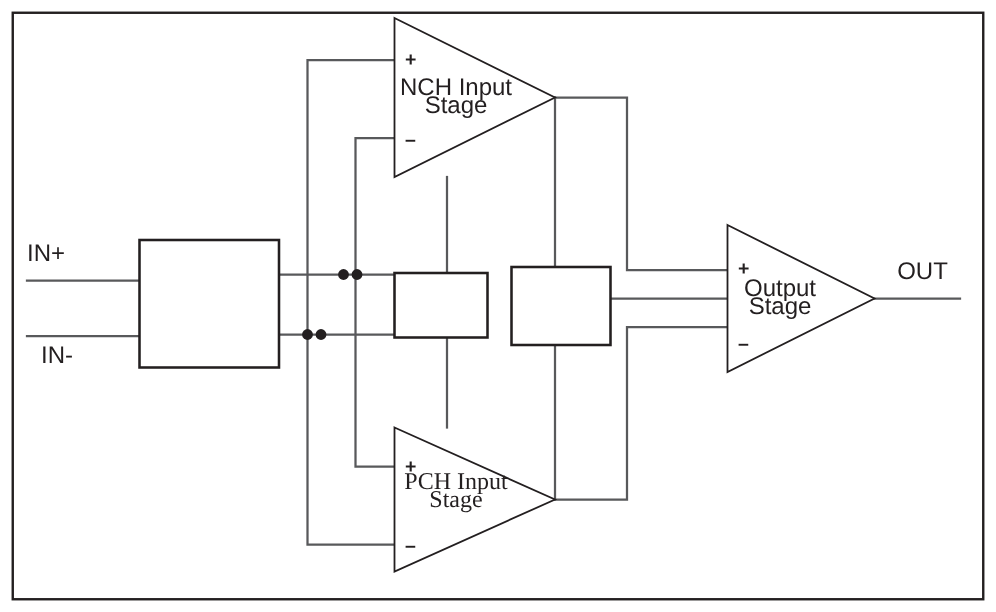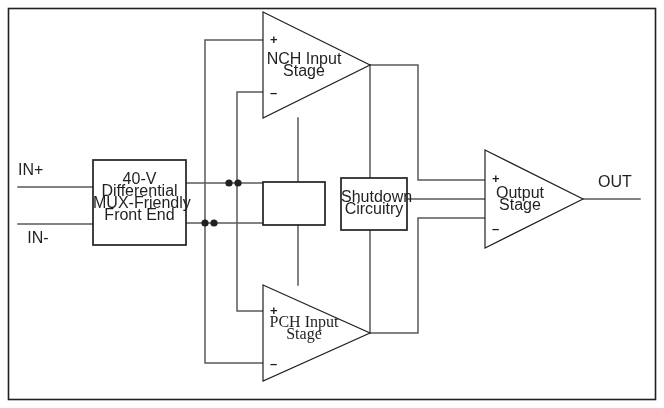--- a/index.html
+++ b/index.html
@@ -69,26 +69,20 @@
 
     <path d="M263,12 L370,65 L263,118 Z" fill="#ffffff" stroke="#231f20" stroke-width="1.2"></path>
     <path d="M263,285 L370,333 L263,381 Z" fill="#ffffff" stroke="#231f20" stroke-width="1.2"></path>
     <path d="M485,150 L583,199 L485,248 Z" fill="#ffffff" stroke="#231f20" stroke-width="1.2"></path>
   </svg>
 
   <div class="lbl" style="left:18px; top:164px; width:40px; text-align:left;">IN+</div>
   <div class="lbl" style="left:18px; top:232px; width:40px; text-align:center;">IN-</div>
   <div class="lbl" style="left:595px; top:176px; width:40px; text-align:center;">OUT</div>
 
-  <div class="lbl" style="left:93px; top:173px; width:93px;">40-V
-Differential
-MUX-Friendly
-Front End</div>
-  <div class="lbl" style="left:341px; top:191px; width:66px;">Shutdown
-Circuitry</div>
 
   <div class="lbl" style="left:266px; top:53px; width:76px;">NCH Input
 Stage</div>
   <div class="sign" style="left:270px; top:33px;">+</div>
   <div class="sign" style="left:270px; top:86px;">–</div>
 
   <div class="lbl" style="left:266px; top:316px; width:76px;font-family:Liberation Serif, serif;">PCH Input
 Stage</div>
   <div class="sign" style="left:270px; top:304px;">+</div>
   <div class="sign" style="left:270px; top:357px;">–</div>

